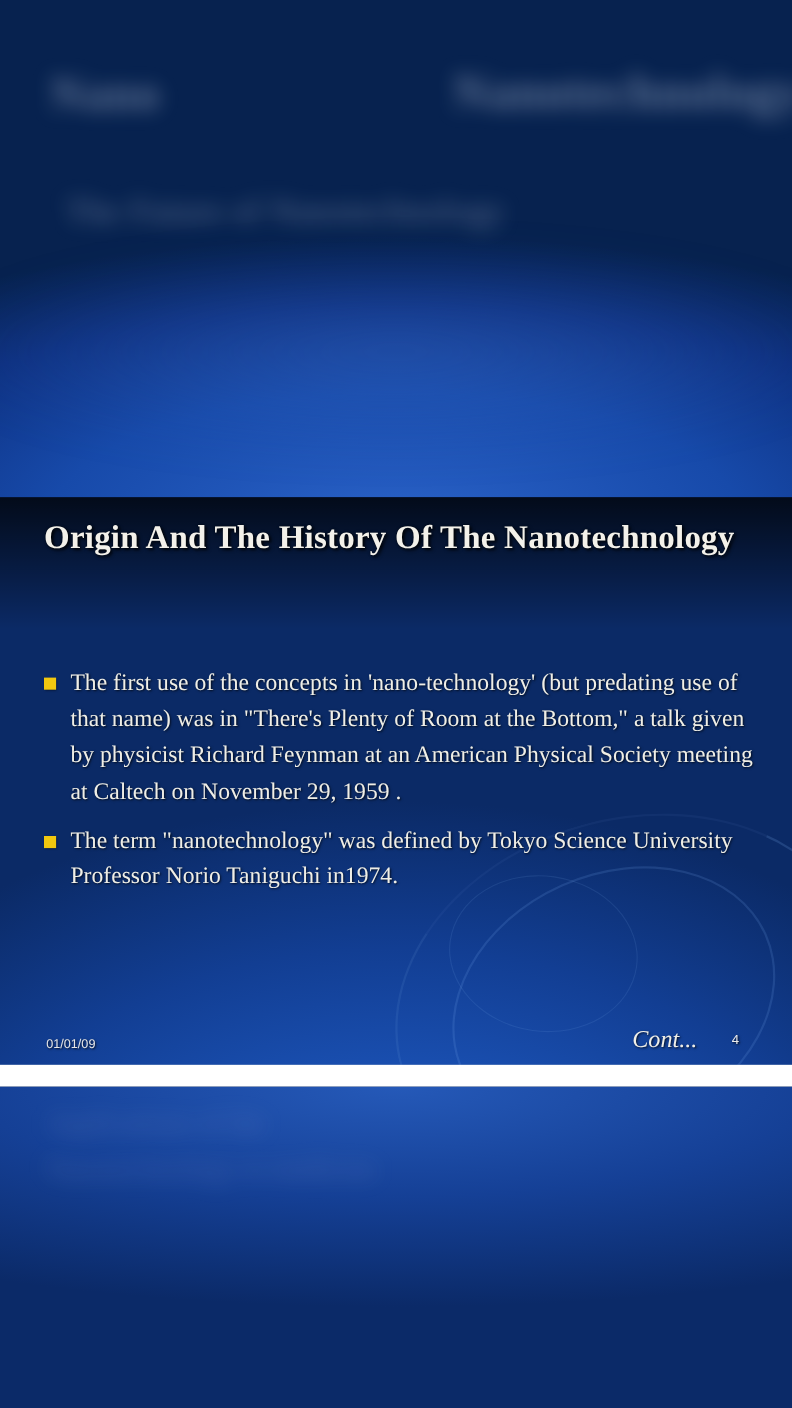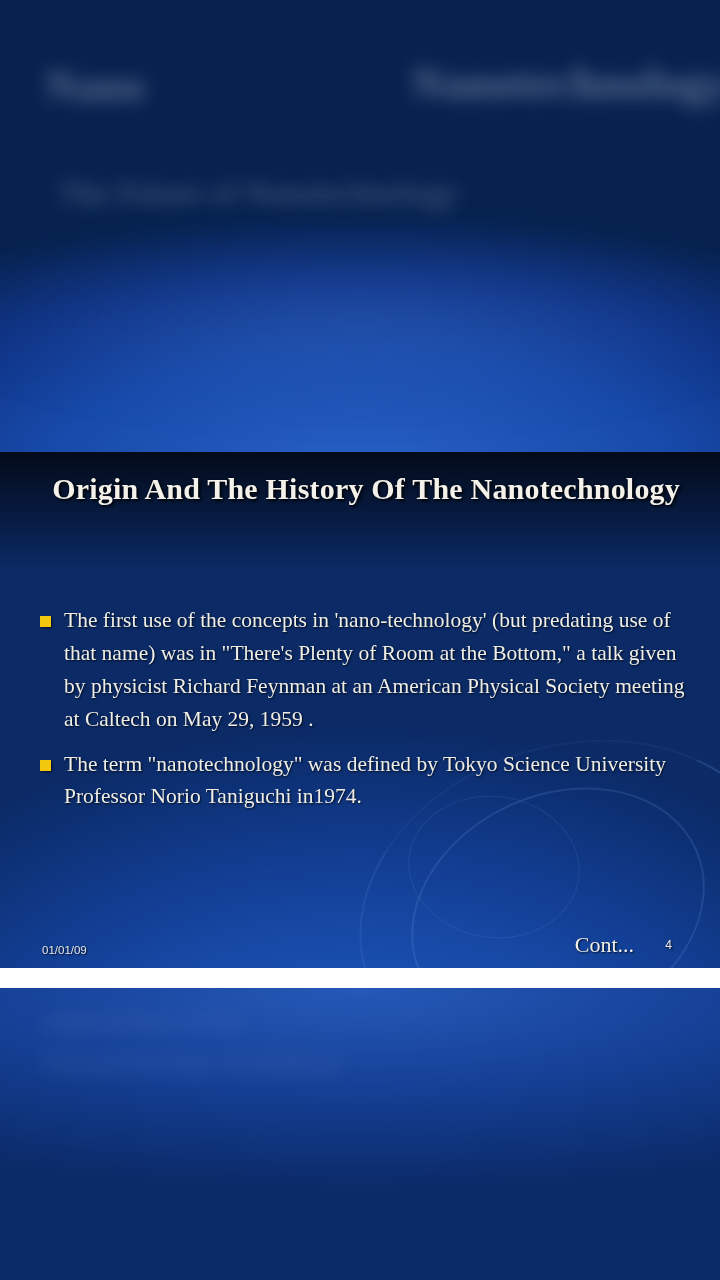--- a/index.html
+++ b/index.html
@@ -151,21 +151,21 @@
     width: 720px;
     height: 120px;
     background: linear-gradient(180deg, rgba(0,0,0,0.75) 0%, rgba(0,0,0,0.35) 55%, rgba(0,0,0,0) 100%);
   }
 
   .slide-title {
     position: absolute;
     left: 40px;
     top: 16px;
     width: 640px;
-    text-align: right;
+    text-align: left;
     font-size: 30px;
     font-weight: bold;
     line-height: 1.42;
     color: #f3f1ea;
     text-shadow: 2px 2px 3px rgba(0,0,0,0.85), 0 0 2px rgba(0,0,0,0.6);
     letter-spacing: 0.2px;
   }
 
   .bullets {
     position: absolute;
@@ -203,20 +203,21 @@
     color: #e6e6e6;
     text-shadow: 1px 1px 2px rgba(0,0,0,0.8);
   }
   .slide-cont {
     position: absolute;
     right: 86px;
     bottom: 10px;
     font-size: 22px;
     color: #f0efe8;
     text-shadow: 1px 1px 2px rgba(0,0,0,0.8);
+    font-style: italic;
   }
   .slide-number {
     position: absolute;
     right: 48px;
     bottom: 16px;
     font-family: "Liberation Sans", sans-serif;
     font-size: 12px;
     color: #ececec;
     text-shadow: 1px 1px 2px rgba(0,0,0,0.8);
   }
@@ -237,21 +238,21 @@
     <div class="topshade"></div>
     <div class="swirl"></div>
     <div class="swirl2"></div>
     <div class="swirl3"></div>
 
     <div class="slide-title">Origin And The History Of The Nanotechnology</div>
 
     <div class="bullets">
       <div class="bullet-row">
         <span class="bullet-marker"></span>
-        <span class="bullet-text">The first use of the concepts in 'nano-technology' (but predating use of that name) was in "There's Plenty of Room at the Bottom," a talk given by physicist Richard Feynman at an American Physical Society meeting at Caltech on May 29, 1959 .</span>
+        <span class="bullet-text">The first use of the concepts in 'nano-technology' (but predating use of that name) was in "There's Plenty of Room at the Bottom," a talk given by physicist Richard Feynman at an American Physical Society meeting at Caltech on November 29, 1959 .</span>
       </div>
       <div class="bullet-row">
         <span class="bullet-marker"></span>
         <span class="bullet-text">The term "nanotechnology" was defined by Tokyo Science University Professor Norio Taniguchi in1974.</span>
       </div>
     </div>
 
     <div class="slide-date">01/01/09</div>
     <div class="slide-cont">Cont...</div>
     <div class="slide-number">4</div>

